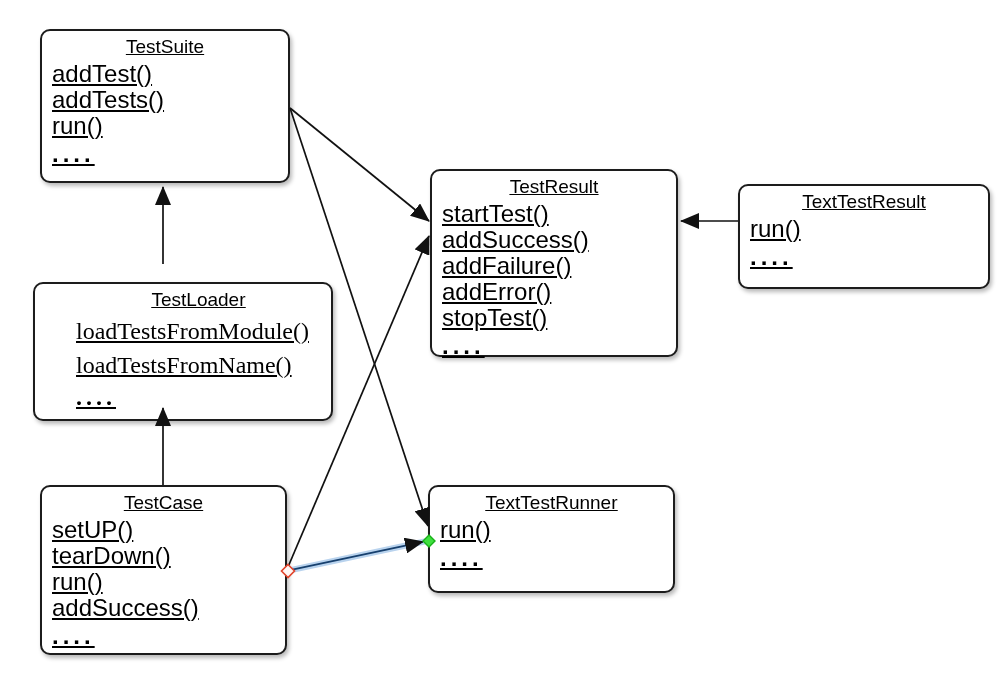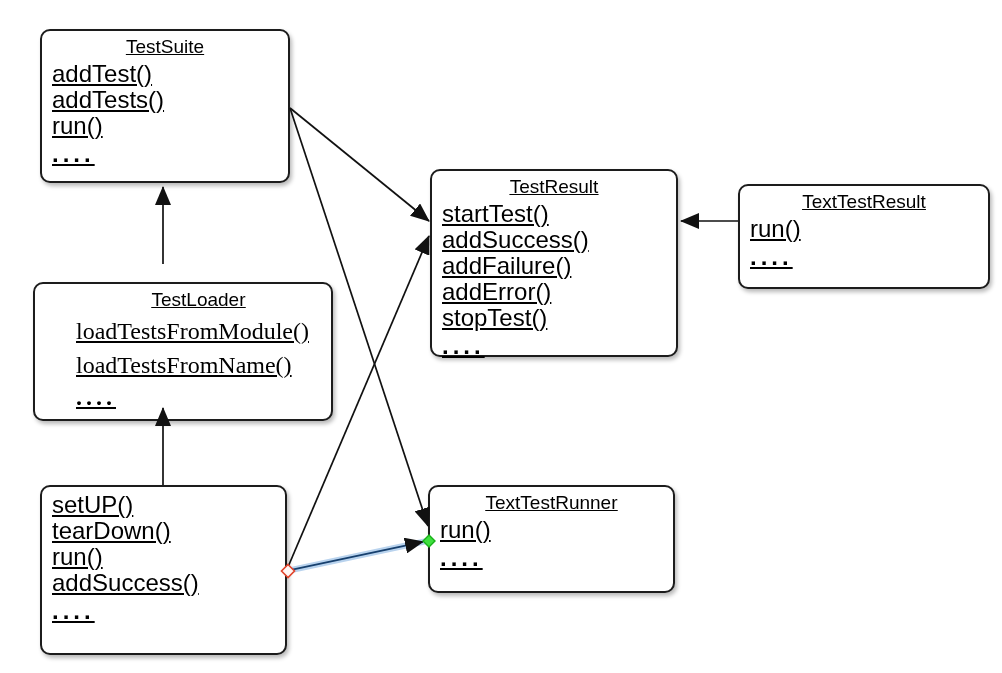--- a/index.html
+++ b/index.html
@@ -91,20 +91,21 @@
   </div>
 
   <div class="box serif-methods" id="box-test-loader">
     <span class="title">TestLoader</span>
     <div class="method">loadTestsFromModule()</div>
     <div class="method">loadTestsFromName()</div>
     <div class="method dots">....</div>
   </div>
 
   <div class="box" id="box-test-case">
+    <span class="title">TestCase</span>
     <div class="method">setUP()</div>
     <div class="method">tearDown()</div>
     <div class="method">run()</div>
     <div class="method">addSuccess()</div>
     <div class="method dots">....</div>
   </div>
 
   <div class="box" id="box-text-test-runner">
     <span class="title">TextTestRunner</span>
     <div class="method">run()</div>

